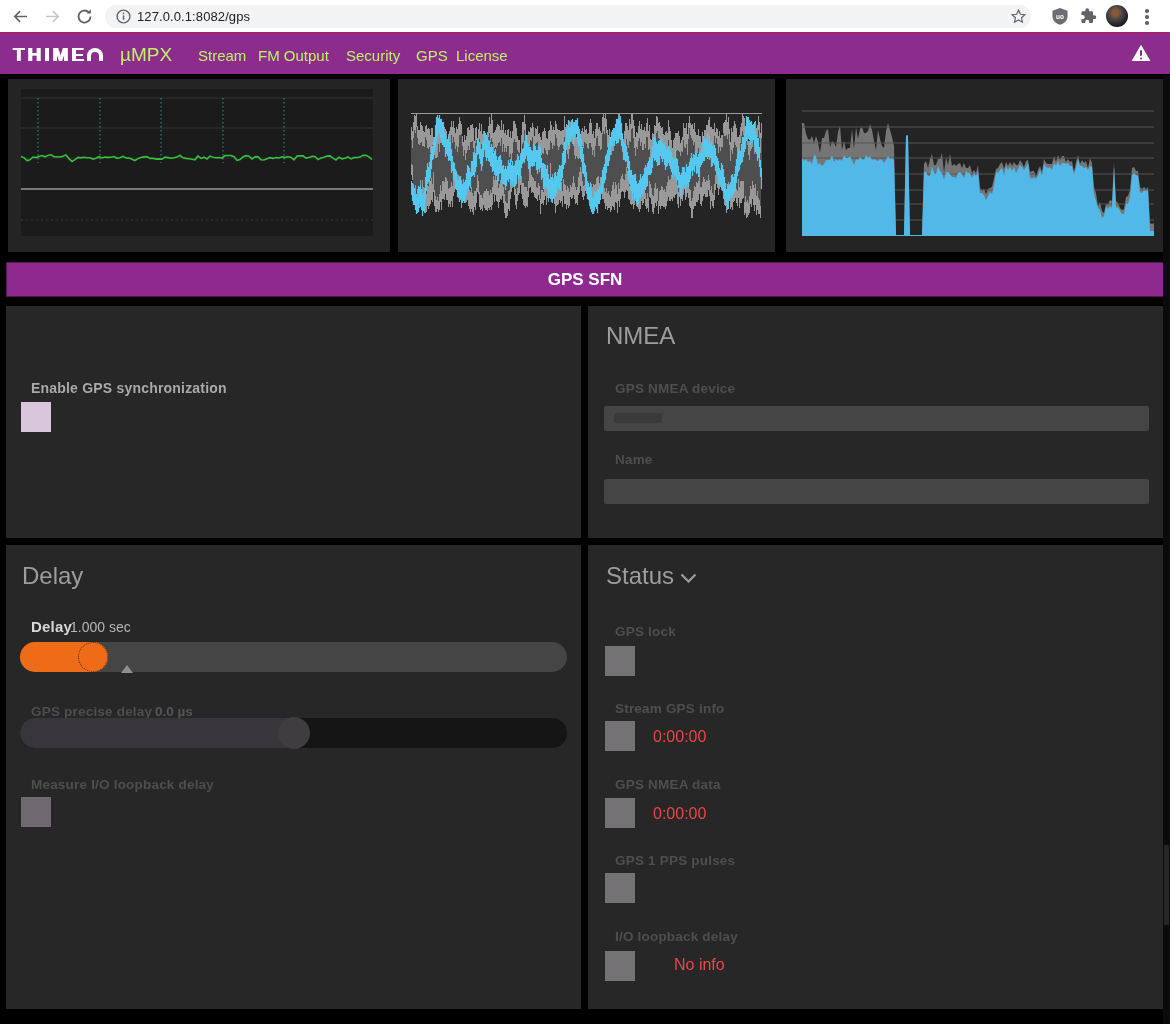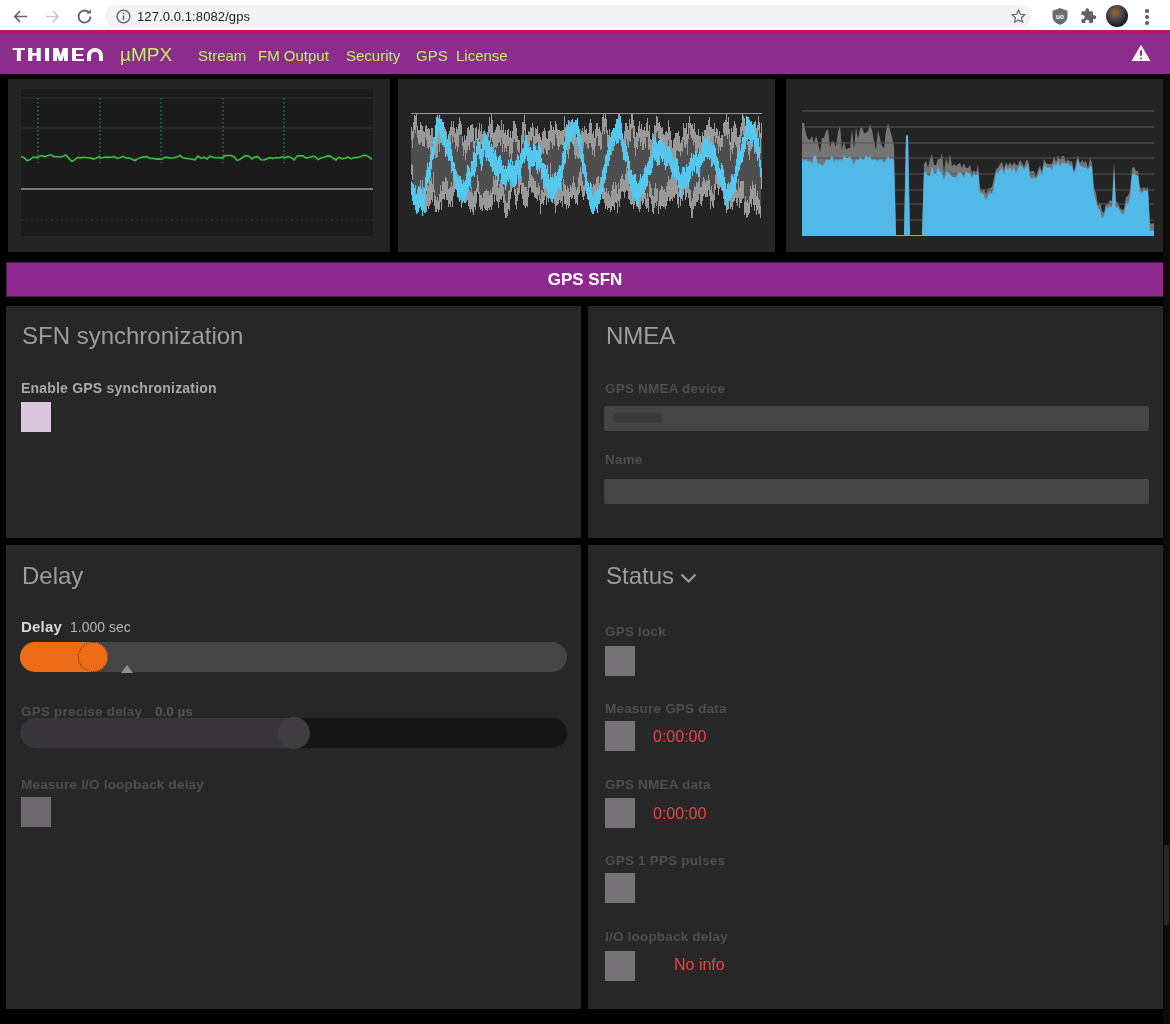--- a/index.html
+++ b/index.html
@@ -1,30 +1,30 @@
 <!DOCTYPE html>
 <html><head><meta charset="utf-8">
 <style>
 * { margin:0; padding:0; box-sizing:border-box; }
 body { width:1170px; height:1024px; background:#000; font-family:"Liberation Sans", sans-serif; overflow:hidden; position:relative; }
 .abs { position:absolute; }
 
-#chrome { left:0; top:0; width:1170px; height:33px; background:#fff; border-bottom:3px solid #be185d; }
+#chrome { left:0; top:0; width:1170px; height:33px; background:#fff; border-bottom:1px solid #be185d; }
 #pill { position:absolute; left:105px; top:5px; width:926px; height:23px; background:#f1f3f4; border-radius:12px; }
 #url { position:absolute; left:32px; top:4px; font-size:13px; color:#202124; letter-spacing:0.1px; }
 
 #nav { left:0; top:33px; width:1170px; height:41px; background:#8c2d8d; }
 #logo { position:absolute; left:13px; top:11px; color:#fff; font-weight:bold; font-size:19px; letter-spacing:3px; text-shadow:0.6px 0 0 #fff,-0.6px 0 0 #fff; }
 #logo .oo { display:inline-block; width:16px; height:13px; border:4.2px solid #fff; border-bottom:none; border-radius:8px 8px 0 0; vertical-align:baseline; margin-left:0; }
 #umpx { position:absolute; left:120px; top:11px; color:#bef264; font-size:19px; }
 .navlink { position:absolute; top:14px; color:#bef264; font-size:15px; }
 
 .panel { position:absolute; background:#272727; }
 .ptitle { position:absolute; color:#9d9d9d; font-size:24px; }
-.lbl { position:absolute; font-weight:bold; font-size:13.5px; color:#4f4d50; letter-spacing:0.2px; }
+.lbl { position:absolute; font-weight:bold; font-size:13.5px; color:#4f4d50; letter-spacing:0.2px;margin-left:10px; }
 .lbl.on { color:#a9a9a9; }
 .cb { position:absolute; width:30px; height:30px; }
 .val { position:absolute; color:#ef4444; font-size:16px; }
 </style></head>
 <body>
 
 <div class="abs" id="chrome">
   <svg class="abs" style="left:12px;top:8px" width="17" height="17" viewBox="0 0 17 17">
       <path d="M15 7.7H4.6l4-4-1.1-1.1L1.6 8.5l5.9 5.9 1.1-1.1-4-4H15z" fill="#5f6368"></path>
     </svg>
@@ -115,21 +115,20 @@
     </g>
     <polygon points="0,127 0,49 2,52 4,50 6,53 8,52 10,55 12,46 14,47 16,56 18,54 20,57 22,55 24,51 26,51 28,51 30,46 32,53 34,50 36,52 38,50 40,52 42,46 44,49 46,49 48,47 50,51 52,56 54,50 56,51 58,48 60,50 62,51 64,46 66,49 68,47 70,51 72,50 74,51 76,52 78,50 80,51 82,54 84,51 86,47 88,50 90,49 92,51 94,126 96,126 98,126 100,126 102,126 104,27 106,27 108,126 110,126 112,126 114,126 116,126 118,126 120,126 122,63 124,63 126,67 128,67 130,57 132,64 134,65 136,57 138,62 140,64 142,71 144,63 146,63 148,65 150,68 152,68 154,69 156,64 158,63 160,65 162,69 164,62 166,64 168,64 170,69 172,64 174,67 176,62 178,84 180,84 182,86 184,91 186,87 188,83 190,85 192,77 194,63 196,64 198,61 200,59 202,66 204,57 206,61 208,58 210,62 212,58 214,64 216,60 218,56 220,58 222,61 224,58 226,54 228,68 230,70 232,68 234,70 236,66 238,61 240,66 242,55 244,58 246,59 248,58 250,61 252,54 254,57 256,52 258,57 260,54 262,54 264,55 266,54 268,57 270,57 272,65 274,58 276,50 278,57 280,57 282,59 284,58 286,61 288,57 290,58 292,85 294,92 296,99 298,101 300,109 302,107 304,97 306,100 308,97 310,99 312,58 314,99 316,98 318,102 320,105 322,105 324,94 326,95 328,88 330,66 332,64 334,66 336,67 338,83 340,84 342,81 344,82 346,81 348,122 350,122 352,122 352,127" fill="#52b8e8"></polygon>
   </svg>
 </div>
 
 <div class="abs" style="left:6px;top:262px;width:1158px;height:35px;background:#8e2a8f;border:1px solid #53194f;">
   <div style="text-align:center;color:#fff;font-weight:bold;font-size:17px;line-height:33px;">GPS SFN</div>
 </div>
 
 <div class="panel" style="left:6px;top:306px;width:575px;height:232px;">
-  <div class="ptitle" style="left:16px;top:16px;">SFN synchronization</div>
   <div class="lbl on" style="left:15px;top:74px;font-size:14px;">Enable GPS synchronization</div>
   <div class="cb" style="left:15px;top:96px;background:#d9c6dc;"></div>
 </div>
 <div class="panel" style="left:588px;top:306px;width:575px;height:232px;">
   <div class="ptitle" style="left:18px;top:16px;">NMEA</div>
   <div class="lbl" style="left:17px;top:75px;">GPS NMEA device</div>
   <div class="abs" style="left:16px;top:100px;width:545px;height:25px;background:#454545;border-radius:2px;">
       <div style="position:absolute;left:10px;top:7px;width:48px;height:10px;background:#3a3a3a;border-radius:2px;"></div>
     </div>
   <div class="lbl" style="left:17px;top:146px;">Name</div>
@@ -152,21 +151,21 @@
   <div class="lbl" style="left:15px;top:232px;">Measure I/O loopback delay</div>
   <div class="cb" style="left:15px;top:252px;background:#6e6a6f;"></div>
 </div>
 <div class="panel" style="left:588px;top:545px;width:575px;height:464px;">
   <div class="ptitle" style="left:18px;top:17px;">Status</div>
   <svg class="abs" style="left:92px;top:28px" width="17" height="10" viewBox="0 0 17 10">
       <path d="M1.5 1.5 8.5 8.5 15.5 1.5" stroke="#9d9d9d" stroke-width="2.2" fill="none"></path>
     </svg>
   <div class="lbl" style="left:17px;top:79px;">GPS lock</div>
   <div class="cb" style="left:17px;top:101px;background:#757275;"></div>
-  <div class="lbl" style="left:17px;top:156px;">Measure GPS data</div>
+  <div class="lbl" style="left:17px;top:156px;">Stream GPS info</div>
   <div class="cb" style="left:17px;top:176px;background:#757275;"></div>
   <div class="val" style="left:65px;top:183px;">0:00:00</div>
   <div class="lbl" style="left:17px;top:232px;">GPS NMEA data</div>
   <div class="cb" style="left:17px;top:253px;background:#757275;"></div>
   <div class="val" style="left:65px;top:260px;">0:00:00</div>
   <div class="lbl" style="left:17px;top:308px;">GPS 1 PPS pulses</div>
   <div class="cb" style="left:17px;top:328px;background:#757275;"></div>
   <div class="lbl" style="left:17px;top:384px;">I/O loopback delay</div>
   <div class="cb" style="left:17px;top:406px;background:#757275;"></div>
   <div class="val" style="left:65px;top:411px;margin-left:21px;">No info</div>

